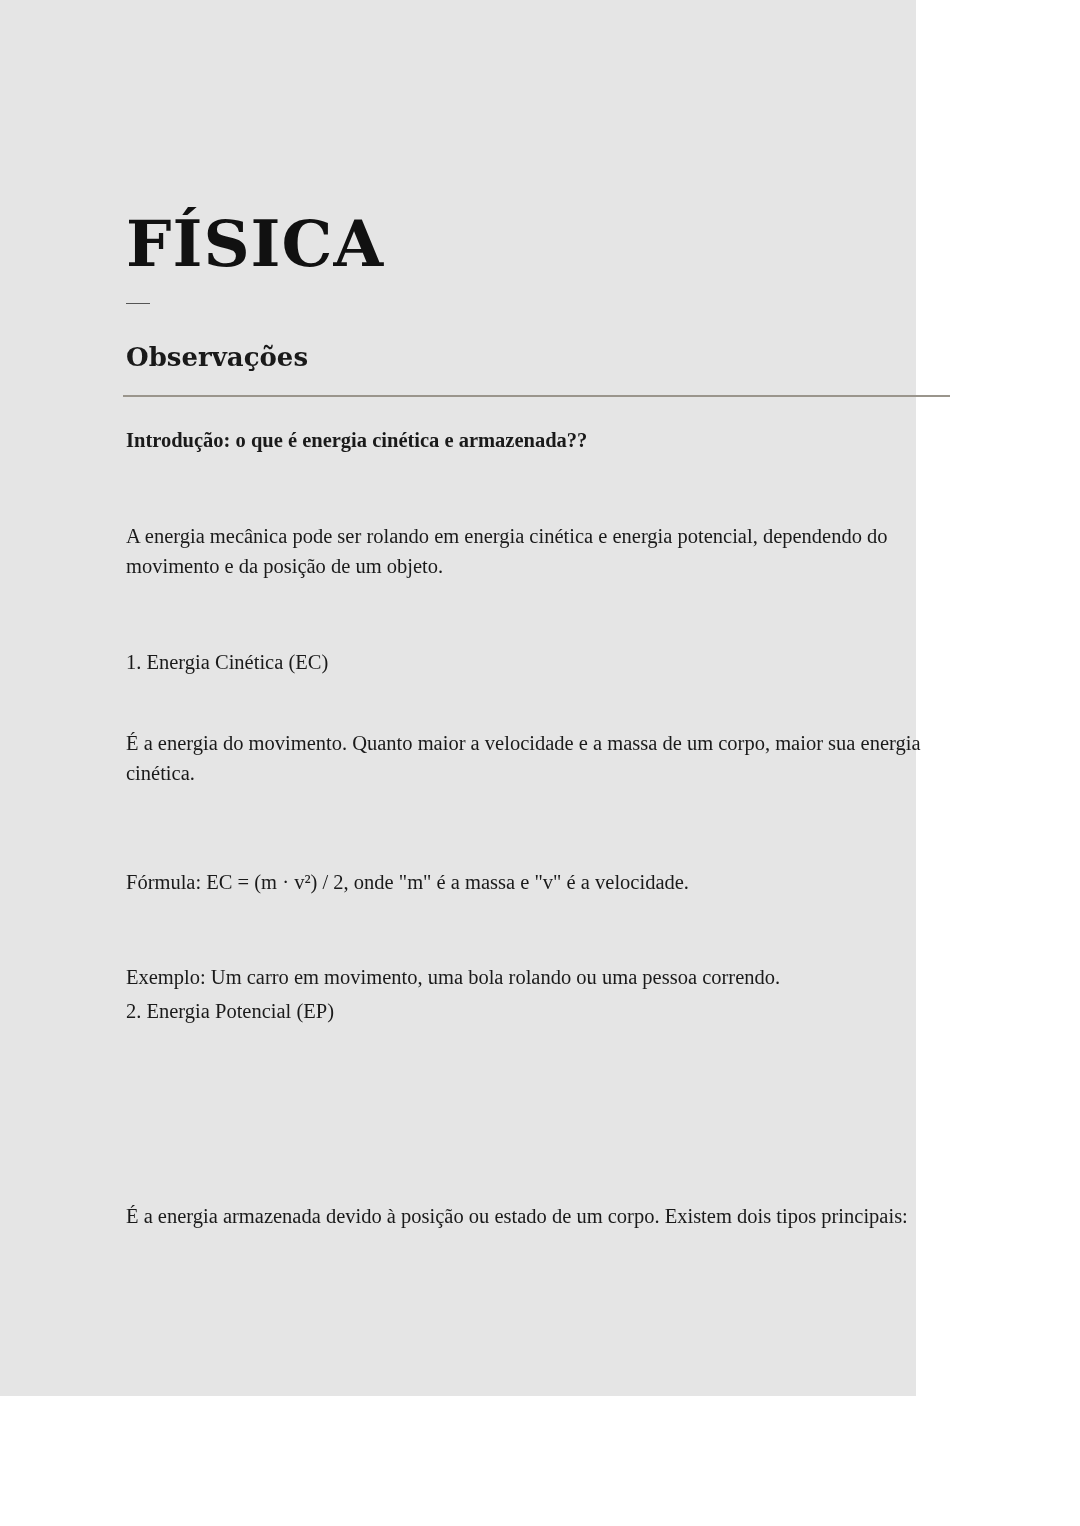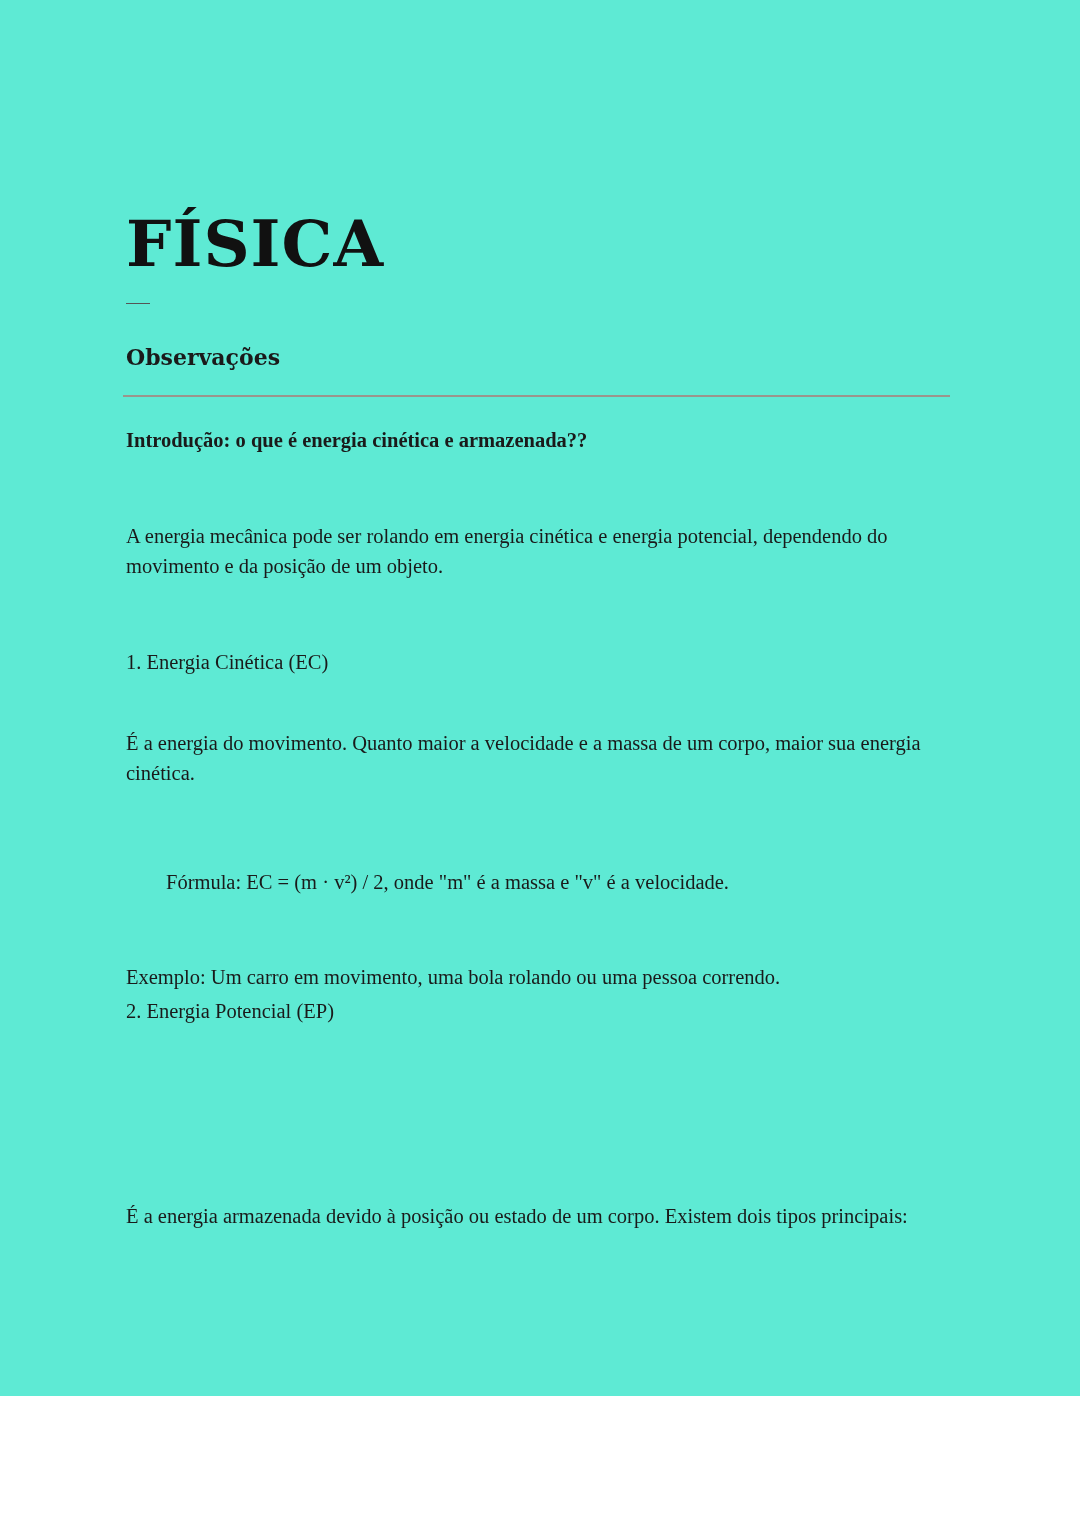--- a/index.html
+++ b/index.html
@@ -6,23 +6,23 @@
     body {
       width: 1080px;
       height: 1526px;
       background: #ffffff;
       position: relative;
       overflow: hidden;
     }
     .page {
       position: absolute;
       left: 0; top: 0;
-      width: 1080px;
+      width: 916px;
       height: 1396px;
-      background: #5eead4;
+      background: #e5e5e5;
     }
     .title {
       position: absolute;
       left: 126px;
       top: 204px;
       margin: 0;
       font-family: "DejaVu Serif", serif;
       font-weight: bold;
       font-size: 64px;
       letter-spacing: 1px;
@@ -37,21 +37,21 @@
       height: 1px;
       background: #555;
     }
     .subtitle {
       position: absolute;
       left: 126px;
       top: 341px;
       margin: 0;
       font-family: "DejaVu Serif", serif;
       font-weight: bold;
-      font-size: 22px;
+      font-size: 26px;
       color: #1a1a1a;
       line-height: 32px;
     }
     .rule {
       position: absolute;
       left: 123px;
       top: 395px;
       width: 827px;
       height: 2px;
       background: #9a958c;
@@ -74,17 +74,17 @@
 <div class="page">
   <h1 class="title">FÍSICA</h1>
   <div class="title-dash"></div>
   <h2 class="subtitle">Observações</h2>
   <div class="rule"></div>
 
   <p class="txt bold" style="top:425px;">Introdução:  o que é energia cinética e armazenada??</p>
   <p class="txt" style="top:521px;">A energia mecânica pode ser rolando em energia cinética e energia potencial, dependendo do movimento e da posição de um objeto.</p>
   <p class="txt" style="top:647px;">1. Energia Cinética (EC)</p>
   <p class="txt" style="top:728px;">É a energia do movimento. Quanto maior a velocidade e a massa de um corpo, maior sua energia cinética.</p>
-  <p class="txt" style="top:867px;margin-left:40px;">Fórmula: EC = (m · v²) / 2, onde "m" é a massa e "v" é a velocidade.</p>
+  <p class="txt" style="top:867px;">Fórmula: EC = (m · v²) / 2, onde "m" é a massa e "v" é a velocidade.</p>
   <p class="txt" style="top:962px;">Exemplo: Um carro em movimento, uma bola rolando ou uma pessoa correndo.</p>
   <p class="txt" style="top:996px;">2. Energia Potencial (EP)</p>
   <p class="txt" style="top:1153px; width:860px;margin-top:48px;">É a energia armazenada devido à posição ou estado de um corpo. Existem dois tipos principais:</p>
 </div>
 
 </body></html>

